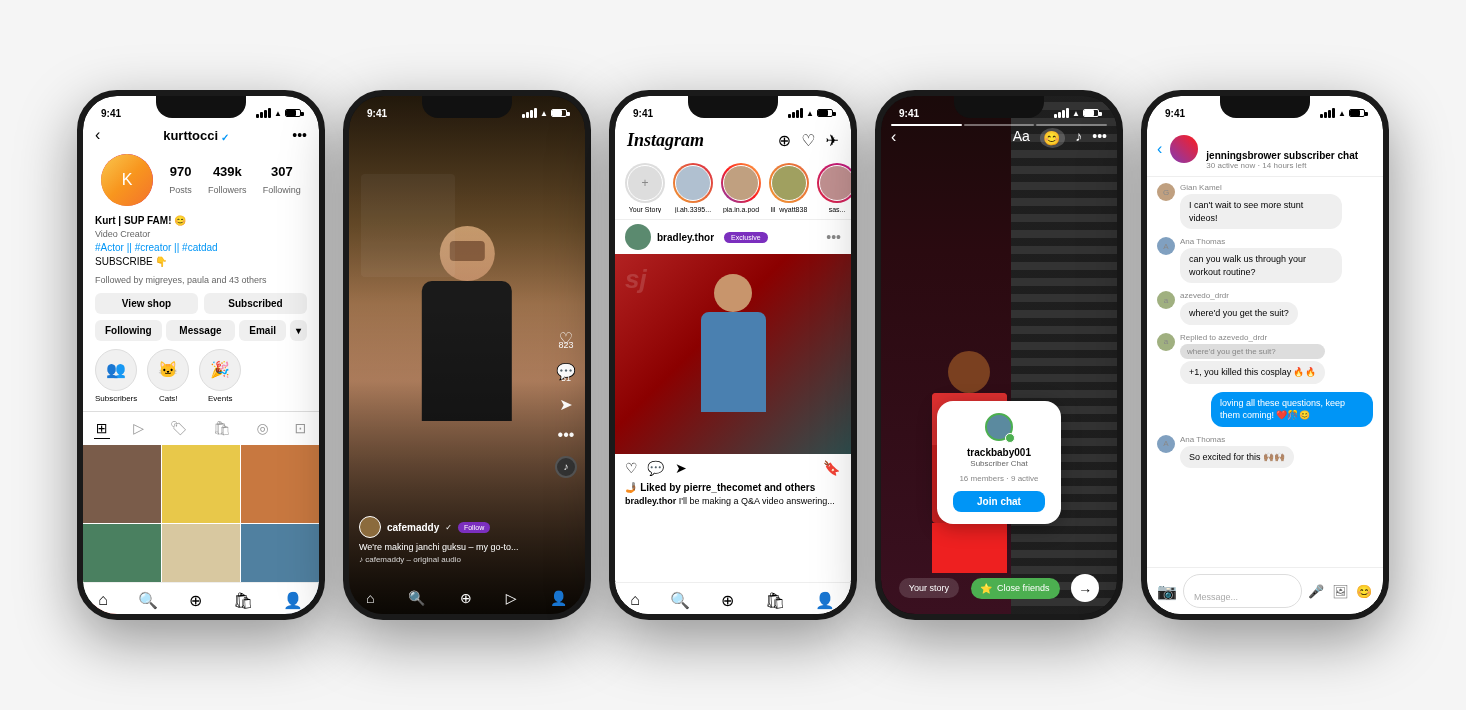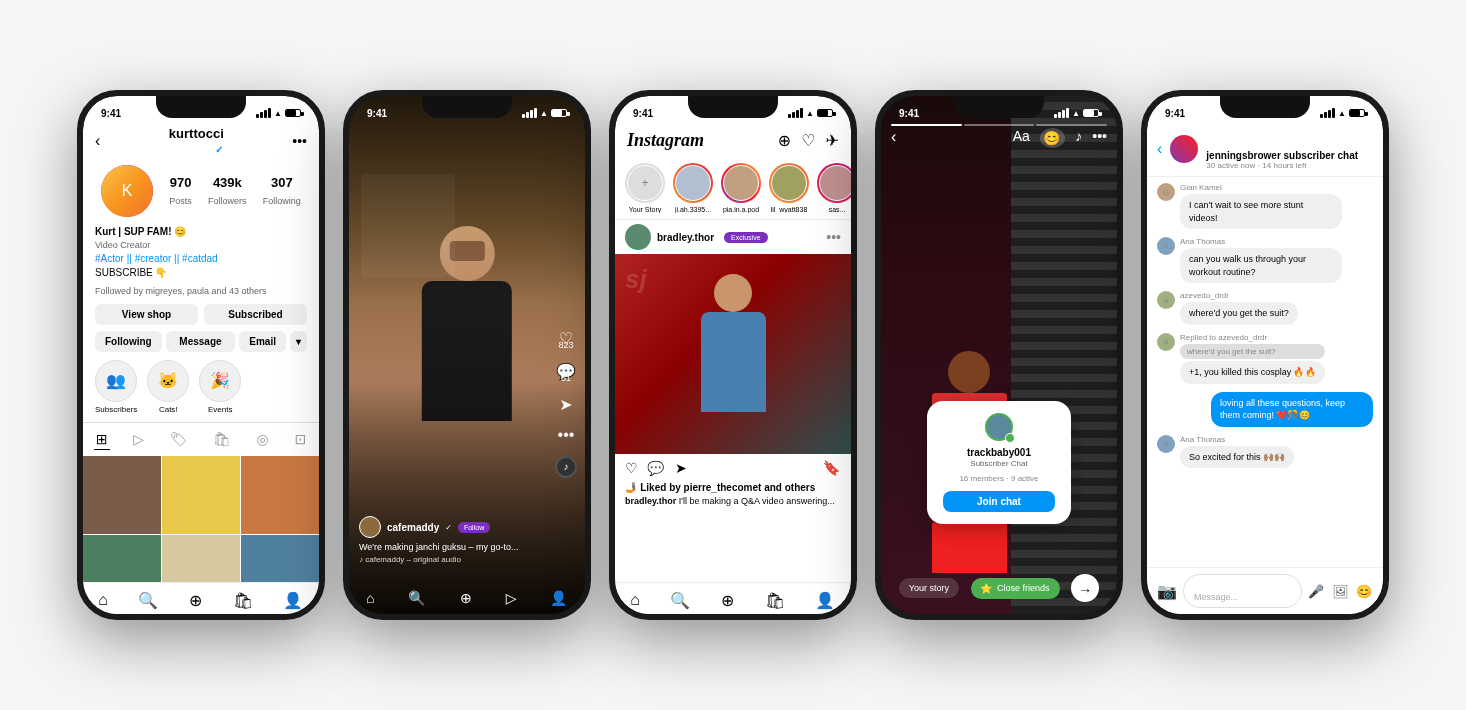--- a/index.html
+++ b/index.html
@@ -75,21 +75,21 @@
     .battery::after { content: ''; position: absolute; right: -4px; top: 2px; width: 3px; height: 4px; background: currentColor; border-radius: 0 1px 1px 0; }
     .battery-fill { height: 100%; background: currentColor; border-radius: 1px; width: 70%; }
 
     
     .p1-header {
       display: flex;
       justify-content: space-between;
       align-items: center;
       padding: 2px 12px 6px;
     }
-    .p1-username { font-size: 13px; font-weight: 700; display: flex; align-items: flex-end; gap: 3px; flex-direction: column; }
+    .p1-username { font-size: 13px; font-weight: 700; display: flex; align-items: flex-end; gap: 3px; }
     .verified { color: #0095f6; font-size: 10px; }
     .p1-back { font-size: 16px; color: #000; }
     .p1-more { font-size: 14px; color: #000; }
     .p1-stats { display: flex; justify-content: space-around; align-items: center; padding: 4px 10px; }
     .p1-avatar { width: 52px; height: 52px; border-radius: 50%; background: linear-gradient(45deg, #f09433, #e6683c, #dc2743, #cc2366, #bc1888); display: flex; align-items: center; justify-content: center; color: #fff; font-size: 18px; overflow: hidden; }
     .stat-item { text-align: center; }
     .stat-num { font-size: 13px; font-weight: 700; display: block; }
     .stat-label { font-size: 9px; color: #666; }
     .p1-bio { padding: 4px 12px; font-size: 10px; line-height: 1.4; }
     .p1-bio .name { font-weight: 700; }
@@ -170,21 +170,21 @@
     .p4-top-icon { color: #fff; font-size: 14px; }
     .p4-top-icon.active { background: rgba(255,255,255,0.2); border-radius: 50%; padding: 2px 4px; }
     .p4-chat-popup {
       position: absolute;
       bottom: 90px;
       left: 50%;
       transform: translateX(-50%);
       background: #fff;
       border-radius: 16px;
       padding: 12px 16px;
-      width: 144px;
+      width: 124px;
       text-align: center;
       box-shadow: 0 4px 20px rgba(0,0,0,0.3);
       z-index: 20;
     }
     .p4-chat-avatar { width: 28px; height: 28px; border-radius: 50%; background: #5B8A9F; margin: 0 auto 6px; border: 2px solid #4CAF50; }
     .p4-chat-username { font-size: 10px; font-weight: 700; margin-bottom: 1px; }
     .p4-chat-subtitle { font-size: 8px; color: #666; margin-bottom: 6px; }
     .p4-chat-members { font-size: 8px; color: #888; margin-bottom: 8px; }
     .p4-join-btn { background: #0095f6; color: #fff; border: none; border-radius: 8px; padding: 5px 16px; font-size: 10px; font-weight: 600; width: 100%; }
     .p4-progress-bars { position: absolute; top: 28px; left: 10px; right: 10px; display: flex; gap: 2px; }

